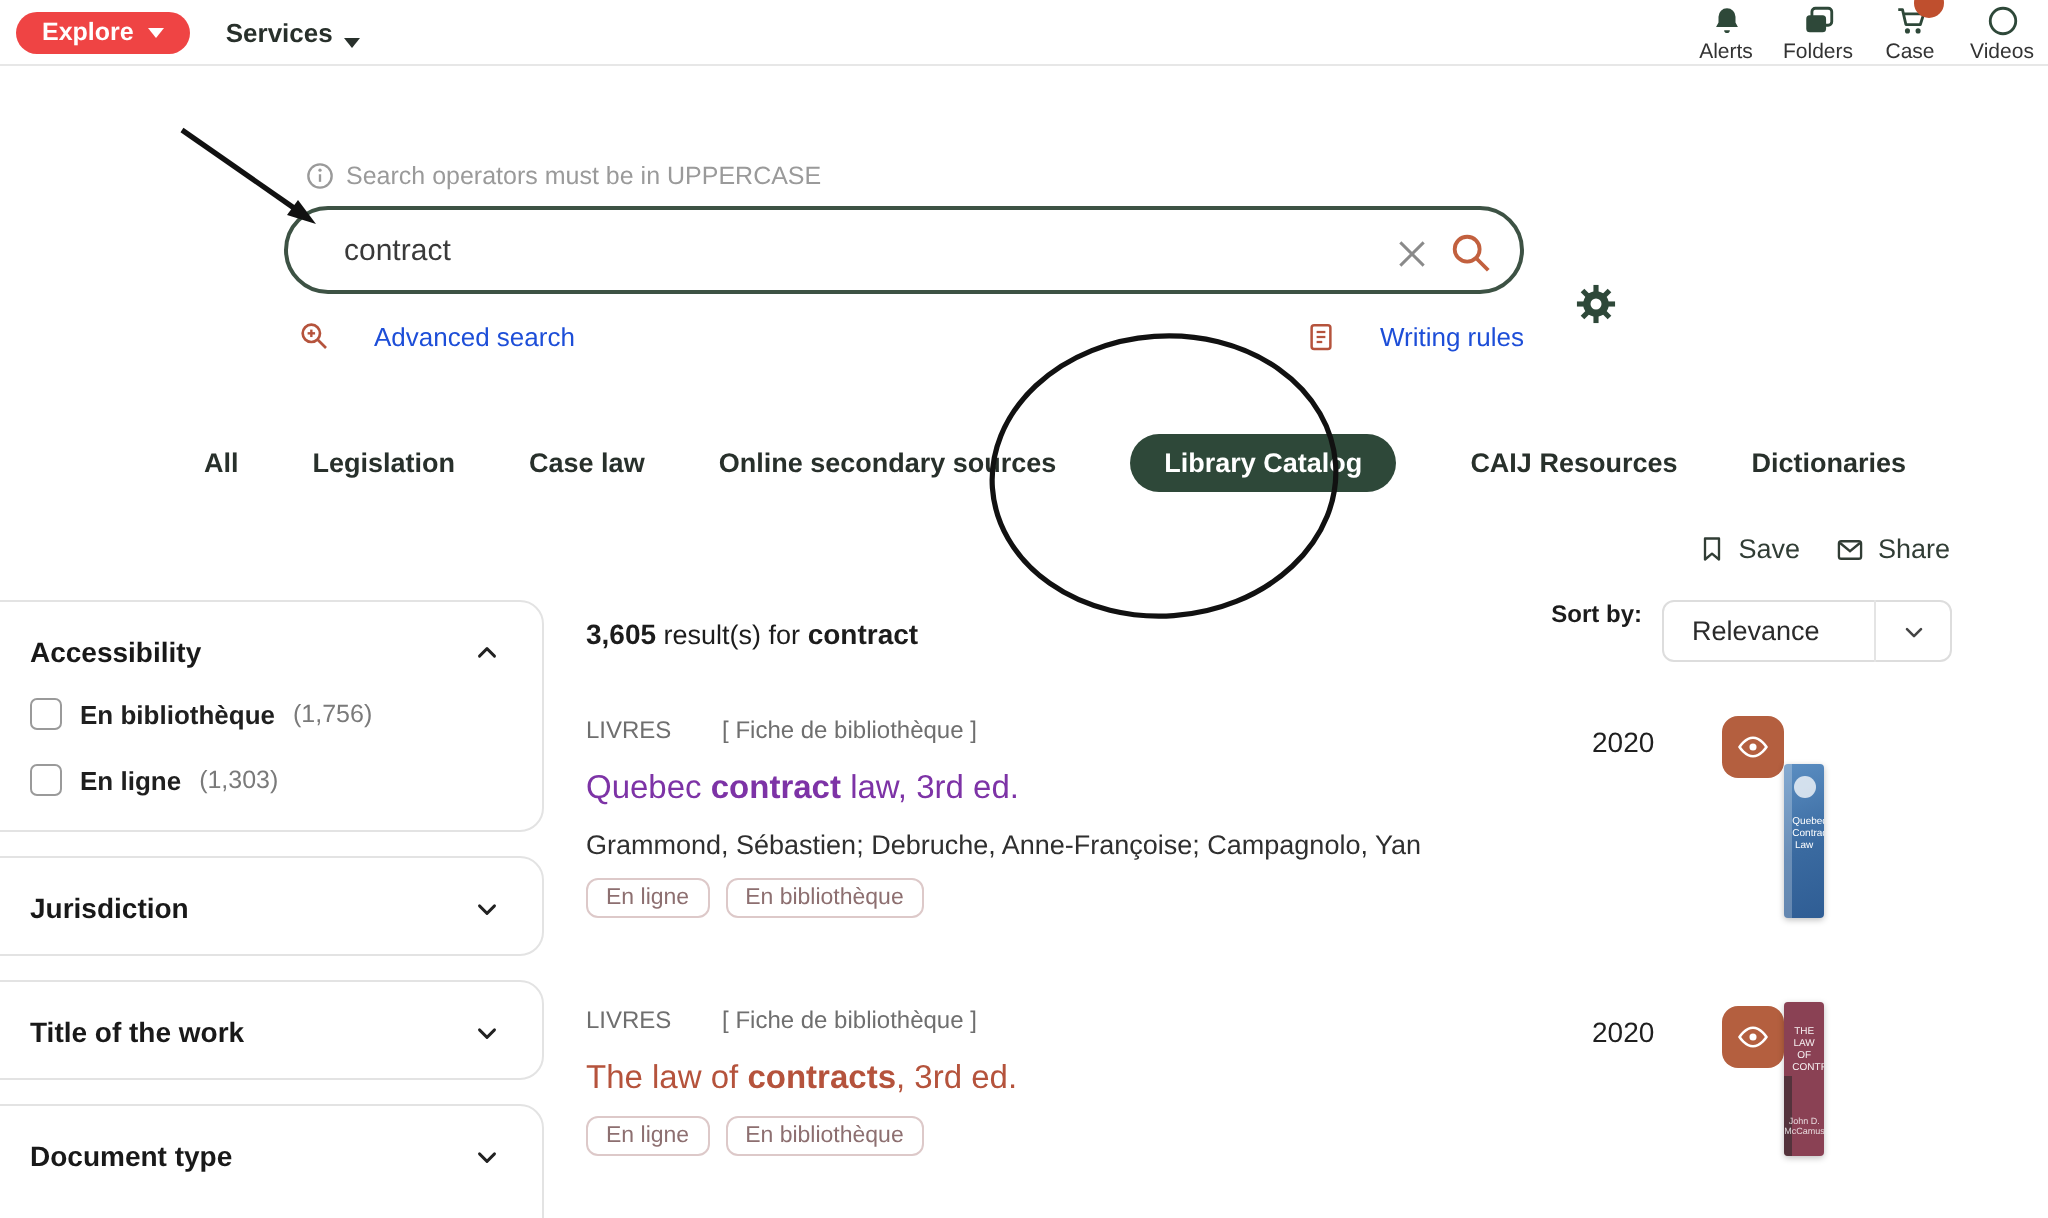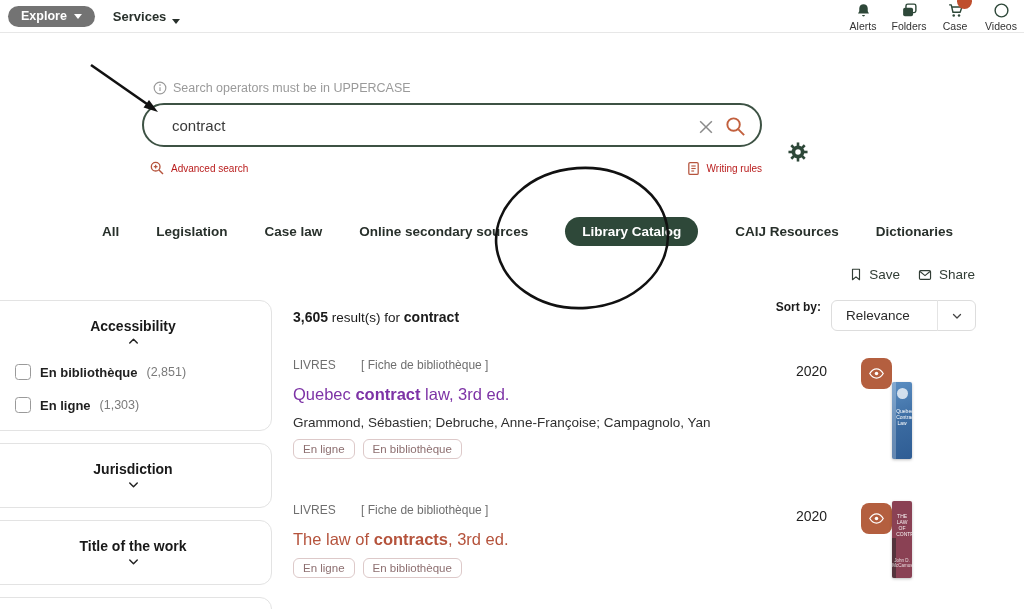--- a/index.html
+++ b/index.html
@@ -3,21 +3,21 @@
 <meta charset="utf-8">
 <style>
   * { margin:0; padding:0; box-sizing:border-box; }
   html,body { width:1024px; height:609px; overflow:hidden; background:#fff;
     font-family:"Liberation Sans", sans-serif; }
 
   
   .topbar { position:relative; height:33px; border-bottom:1px solid #e7e7e7;
     display:flex; align-items:center; padding-left:8px; background:#fff; }
   .explore-pill { display:inline-flex; align-items:center; gap:7px;
-    background:#737373; color:#fff; border:none; border-radius:999px;
+    background:#ef4444; color:#fff; border:none; border-radius:999px;
     height:21px; padding:0 13px; font-size:12.5px; font-weight:700; cursor:pointer;
     font-family:"Liberation Sans", sans-serif; }
   .services-btn { display:inline-flex; align-items:flex-end; gap:6px; margin-left:18px;
     background:none; border:none; font-size:13px; font-weight:700; color:#28302b;
     cursor:pointer; font-family:"Liberation Sans", sans-serif; }
   .caret { width:0; height:0; border-left:4px solid transparent;
     border-right:4px solid transparent; border-top:5px solid currentColor; display:inline-block; }
   .topbar-right { position:absolute; right:0; top:0; height:33px; display:flex; align-items:flex-start; }
   .tb-icon { width:46px; display:flex; flex-direction:column; align-items:center;
     background:none; border:none; cursor:pointer; padding-top:2px; position:relative;
@@ -36,22 +36,22 @@
   .search-box { position:relative; height:44px; border:2px solid #3d5244;
     border-radius:23px; background:#fff; display:flex; align-items:center; }
   .search-input { border:none; outline:none; background:transparent; width:520px;
     margin-left:28px; font-size:15px; color:#3a3a3a;
     font-family:"Liberation Sans", sans-serif; }
   .sb-clear { position:absolute; right:44px; top:12px; width:20px; height:20px;
     background:none; border:none; cursor:pointer; padding:0; }
   .sb-go { position:absolute; right:13px; top:10px; width:23px; height:23px;
     background:none; border:none; cursor:pointer; padding:0; }
   .search-links { display:flex; justify-content:space-between; margin-top:13px; padding-left:7px; }
-  .rust-link { display:inline-flex; align-items:center; gap:6px; background:none; border:none;
-    color:#b91c1c; font-size:10px; font-weight:500; cursor:pointer;
+  .rust-link { display:inline-flex; align-items:center; gap:22px; background:none; border:none;
+    color:#1d4ed8; font-size:13px; font-weight:500; cursor:pointer;
     font-family:"Liberation Sans", sans-serif; }
   .gear-btn { position:absolute; left:787px; top:108px; width:22px; height:22px;
     background:none; border:none; cursor:pointer; padding:0; }
 
   
   .tabs { position:absolute; left:102px; top:183px; display:flex; align-items:center; gap:37px; height:30px; }
   .tab { background:none; border:none; font-size:13.5px; font-weight:700; color:#28302b;
     cursor:pointer; white-space:nowrap; font-family:"Liberation Sans", sans-serif; }
   .tab--active { background:#2e4839; color:#fff; border-radius:999px; height:29px;
     padding:0 17px; font-weight:700; display:inline-flex; align-items:center; }
@@ -60,21 +60,21 @@
   .actions { position:absolute; top:234px; right:49px; display:flex; gap:17px; }
   .action-btn { display:inline-flex; align-items:center; gap:6px; background:none; border:none;
     font-size:13.5px; color:#313d35; cursor:pointer; font-family:"Liberation Sans", sans-serif; }
 
   
   .sidebar { position:absolute; left:-20px; top:267px; width:292px; }
   .side-card { border:1px solid #e3e3e3; border-radius:12px; background:#fff;
     margin-bottom:12px; padding:0 20px 0 34px; }
   .side-head { display:flex; justify-content:space-between; align-items:center;
     width:100%; background:none; border:none; cursor:pointer; padding:17px 0 15px 0;
-    font-family:"Liberation Sans", sans-serif;flex-direction:column; }
+    font-family:"Liberation Sans", sans-serif; }
   .side-title { font-size:14px; font-weight:700; color:#191919; }
   .check-row { display:flex; align-items:center; gap:9px; margin-bottom:17px; cursor:pointer; }
   .checkbox { width:16px; height:16px; border:1.5px solid #9a9a9a; border-radius:3.5px;
     background:#fff; flex:none; }
   .check-label { font-size:13px; font-weight:600; color:#1f1f1f; }
   .check-count { font-size:12.5px; color:#7a7a7a; }
 
   
   .results { position:absolute; left:293px; top:267px; right:0; padding-right:48px; }
   .results-head { display:flex; justify-content:space-between; align-items:flex-start; }
@@ -269,21 +269,21 @@
     <div class="side-card">
       <button class="side-head">
         <span class="side-title">Accessibility</span>
         <svg width="15" height="15" viewBox="0 0 24 24">
           <polyline points="6,14.5 12,8.5 18,14.5" fill="none" stroke="#222" stroke-width="2.3" stroke-linecap="round" stroke-linejoin="round"></polyline>
         </svg>
       </button>
       <label class="check-row">
         <span class="checkbox"></span>
         <span class="check-label">En bibliothèque</span>
-        <span class="check-count">(2,851)</span>
+        <span class="check-count">(1,756)</span>
       </label>
       <label class="check-row">
         <span class="checkbox"></span>
         <span class="check-label">En ligne</span>
         <span class="check-count">(1,303)</span>
       </label>
     </div>
 
     <div class="side-card">
       <button class="side-head">

